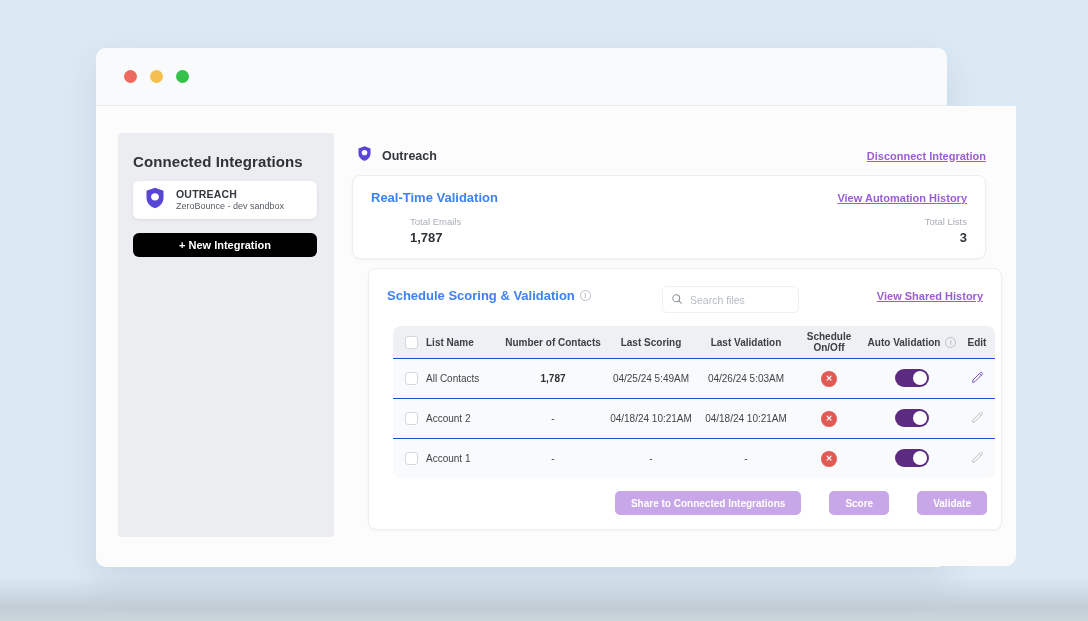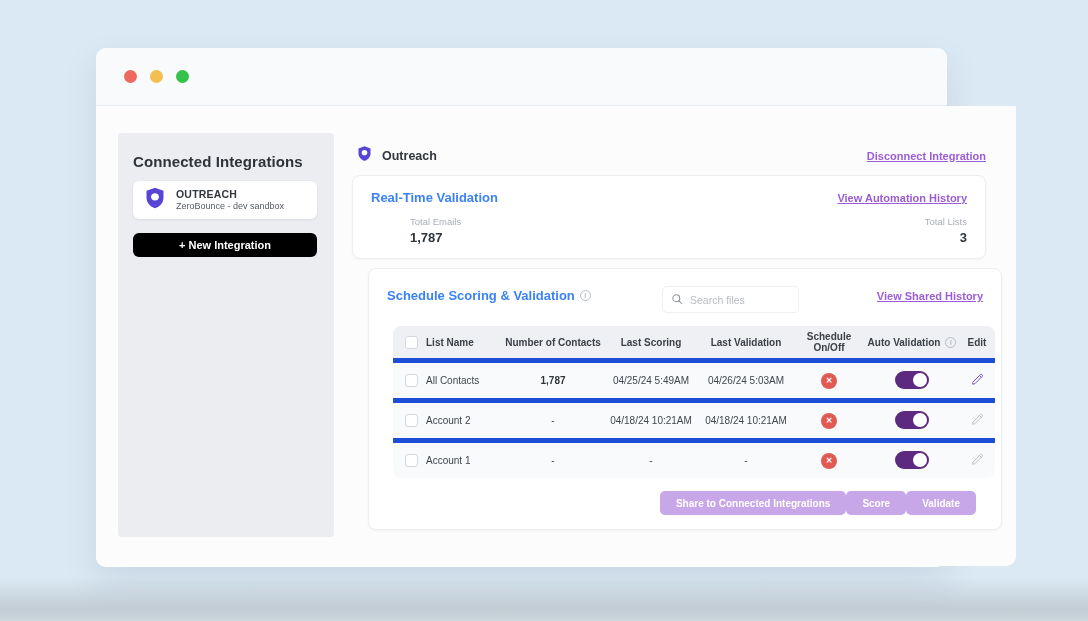--- a/index.html
+++ b/index.html
@@ -73,39 +73,39 @@
     border:none; outline:none; width:100%; margin-left:7px;
     font-family:inherit; font-size:10.5px; color:#4a5057; background:transparent;
   }
   .search-box input::placeholder { color:#b6bcc4; }
   .sched-head-link { position:absolute; right:18px; top:21px; }
 
   
   .table { position:absolute; left:24px; top:57px; width:602px; font-size:10px; }
   .trow { display:grid; grid-template-columns:110px 100px 96px 94px 72px 94px 36px; align-items:center; }
   .thead { height:32px; background:#eef0f4; border-radius:8px 8px 0 0; font-weight:bold; color:#3c4147; }
-  .tbody-row { height:40px; background:#f9fafc; border-top:5px solid #1d4ed8; color:#41464d; }
+  .tbody-row { height:40px; background:#f9fafc; border-top:1px solid #1d4ed8; color:#41464d; }
   .tbody-row:last-child { border-radius:0 0 8px 8px; }
   .cell { text-align:center; }
   .cell-name { display:flex; align-items:center; text-align:left; padding-left:12px; }
   .checkbox { width:13px; height:13px; min-width:13px; border:1px solid #d3d8df; border-radius:3px; background:#fff; margin-right:8px; cursor:pointer; }
   .strong { font-weight:bold; color:#2f343a; }
   .head-auto { display:flex; align-items:center; justify-content:center; }
   .error-badge {
     width:16px; height:16px; border-radius:50%; background:#e15b55; color:#fff;
     display:inline-flex; align-items:center; justify-content:center;
     font-size:8px; font-weight:bold; cursor:pointer;
   }
   .toggle { width:34px; height:18px; border-radius:9px; background:#5c2b80; position:relative; display:inline-block; cursor:pointer; }
   .toggle .knob { position:absolute; right:2px; top:2px; width:14px; height:14px; border-radius:50%; background:#fff; }
   .pencil { cursor:pointer; }
   .pencil.purple path { stroke:#7b4fc9; }
   .pencil.gray path { stroke:#b9bfc8; }
 
-  .actions { position:absolute; right:25px; top:222px; display:flex; gap:0; }
+  .actions { position:absolute; right:14px; top:222px; display:flex; gap:28px; }
   .action-btn {
     height:24px; padding:0 16px; background:#c8a7e8; color:#fff;
     border:none; border-radius:5px; font-family:inherit; font-size:10px; font-weight:bold; cursor:pointer;
   }
 </style>
 </head>
 <body>
 
 <div class="window">
   <div class="titlebar">

